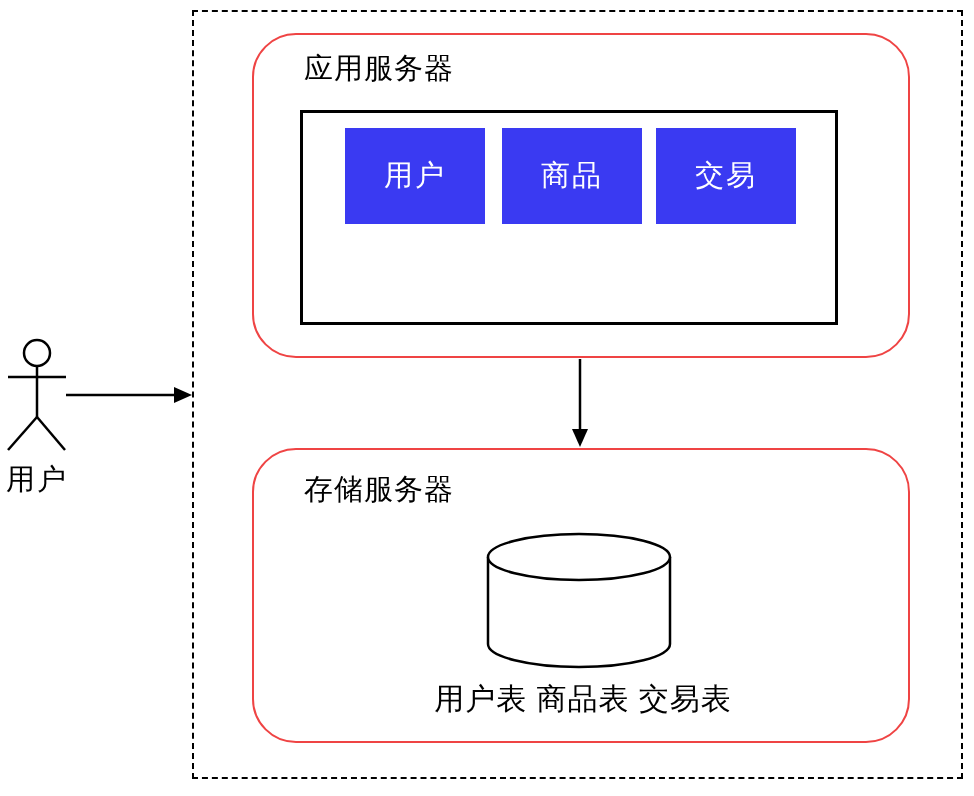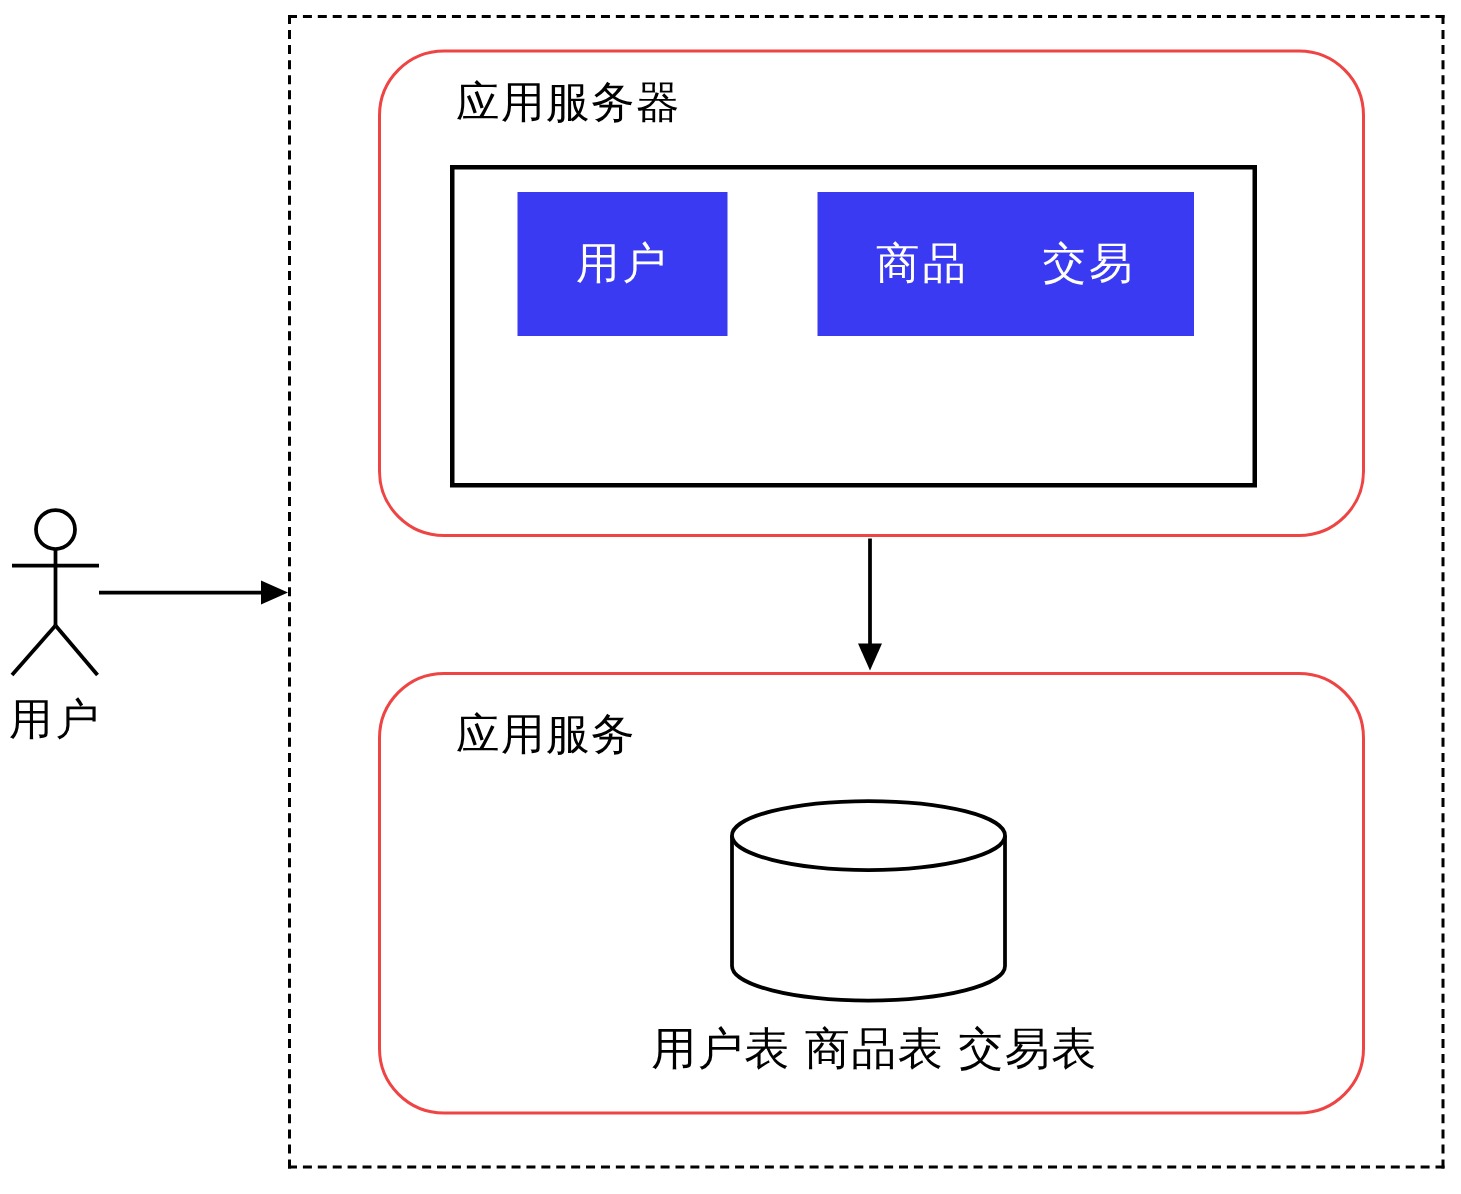--- a/index.html
+++ b/index.html
@@ -53,21 +53,21 @@
     width: 140px; height: 96px;
     background: #3a3af2;
     color: #ffffff;
     display: flex;
     align-items: center;
     justify-content: center;
     font-size: 29px;
     letter-spacing: 2px;
   }
   .module-1 { left: 42px; }
-  .module-2 { left: 199px; margin-left: 43px; }
+  .module-2 { left: 199px; }
   .module-3 { left: 353px; }
   .inner-title {
     position: absolute;
     left: 42px; top: 155px;
     font-size: 30px;
     letter-spacing: 1px;
     white-space: nowrap;
   }
   .db-label {
     position: absolute;
@@ -127,21 +127,21 @@
   <div class="rounded-box app-server">
     <div class="box-title">应用服务器</div>
     <div class="inner-rect">
       <div class="module module-1">用户</div>
       <div class="module module-2">商品</div>
       <div class="module module-3">交易</div>
     </div>
   </div>
 
   <div class="rounded-box storage-server">
-    <div class="box-title">应用服务</div>
+    <div class="box-title">存储服务器</div>
     <div class="db-label">数据库服务</div>
     <div class="tables-label">用户表 商品表 交易表</div>
   </div>
 
   <div class="actor-label">用户</div>
 
   <svg class="overlay" width="974" height="796" viewBox="0 0 974 796">
 
     <g>
       <circle class="stroke" cx="37" cy="353" r="13"></circle>

